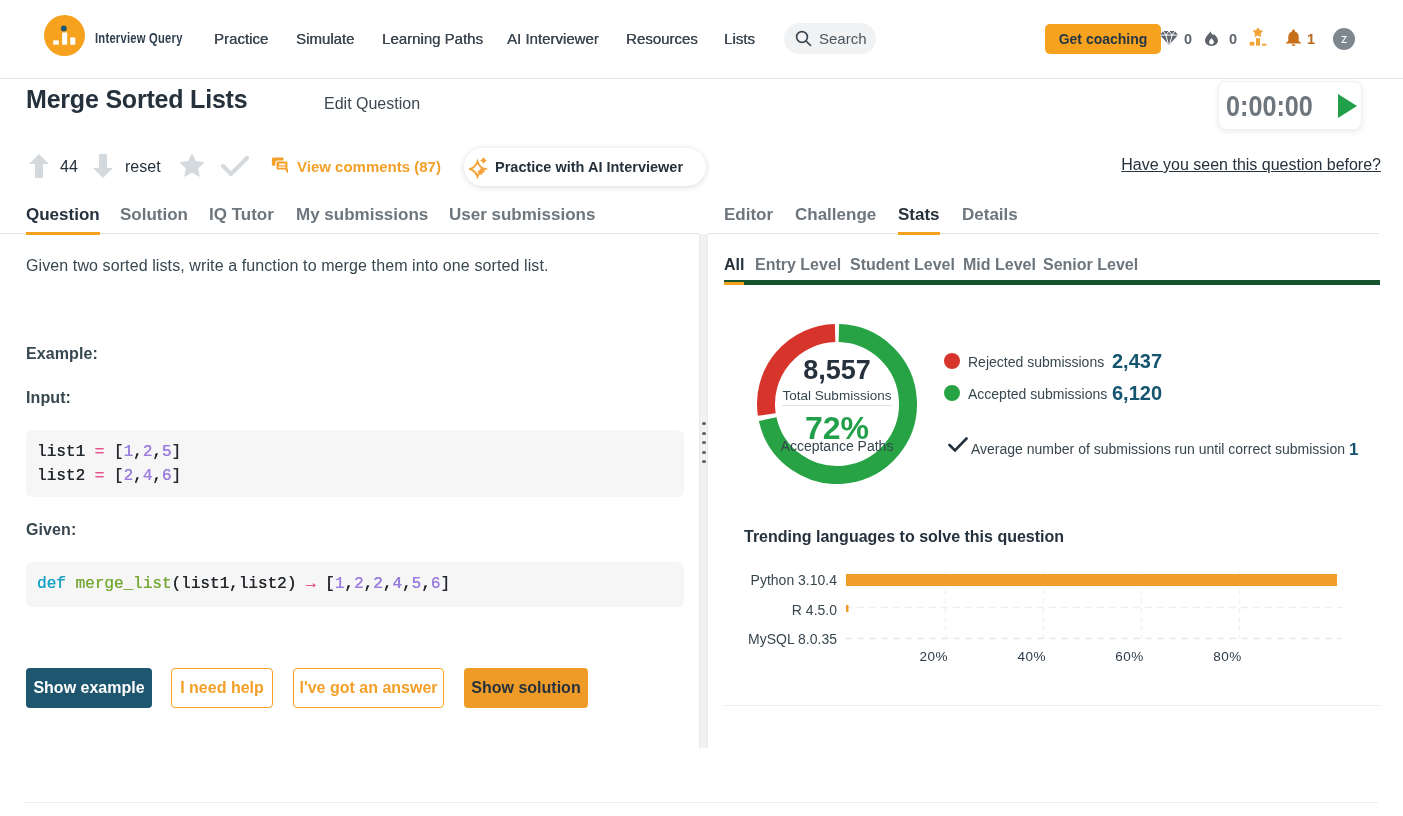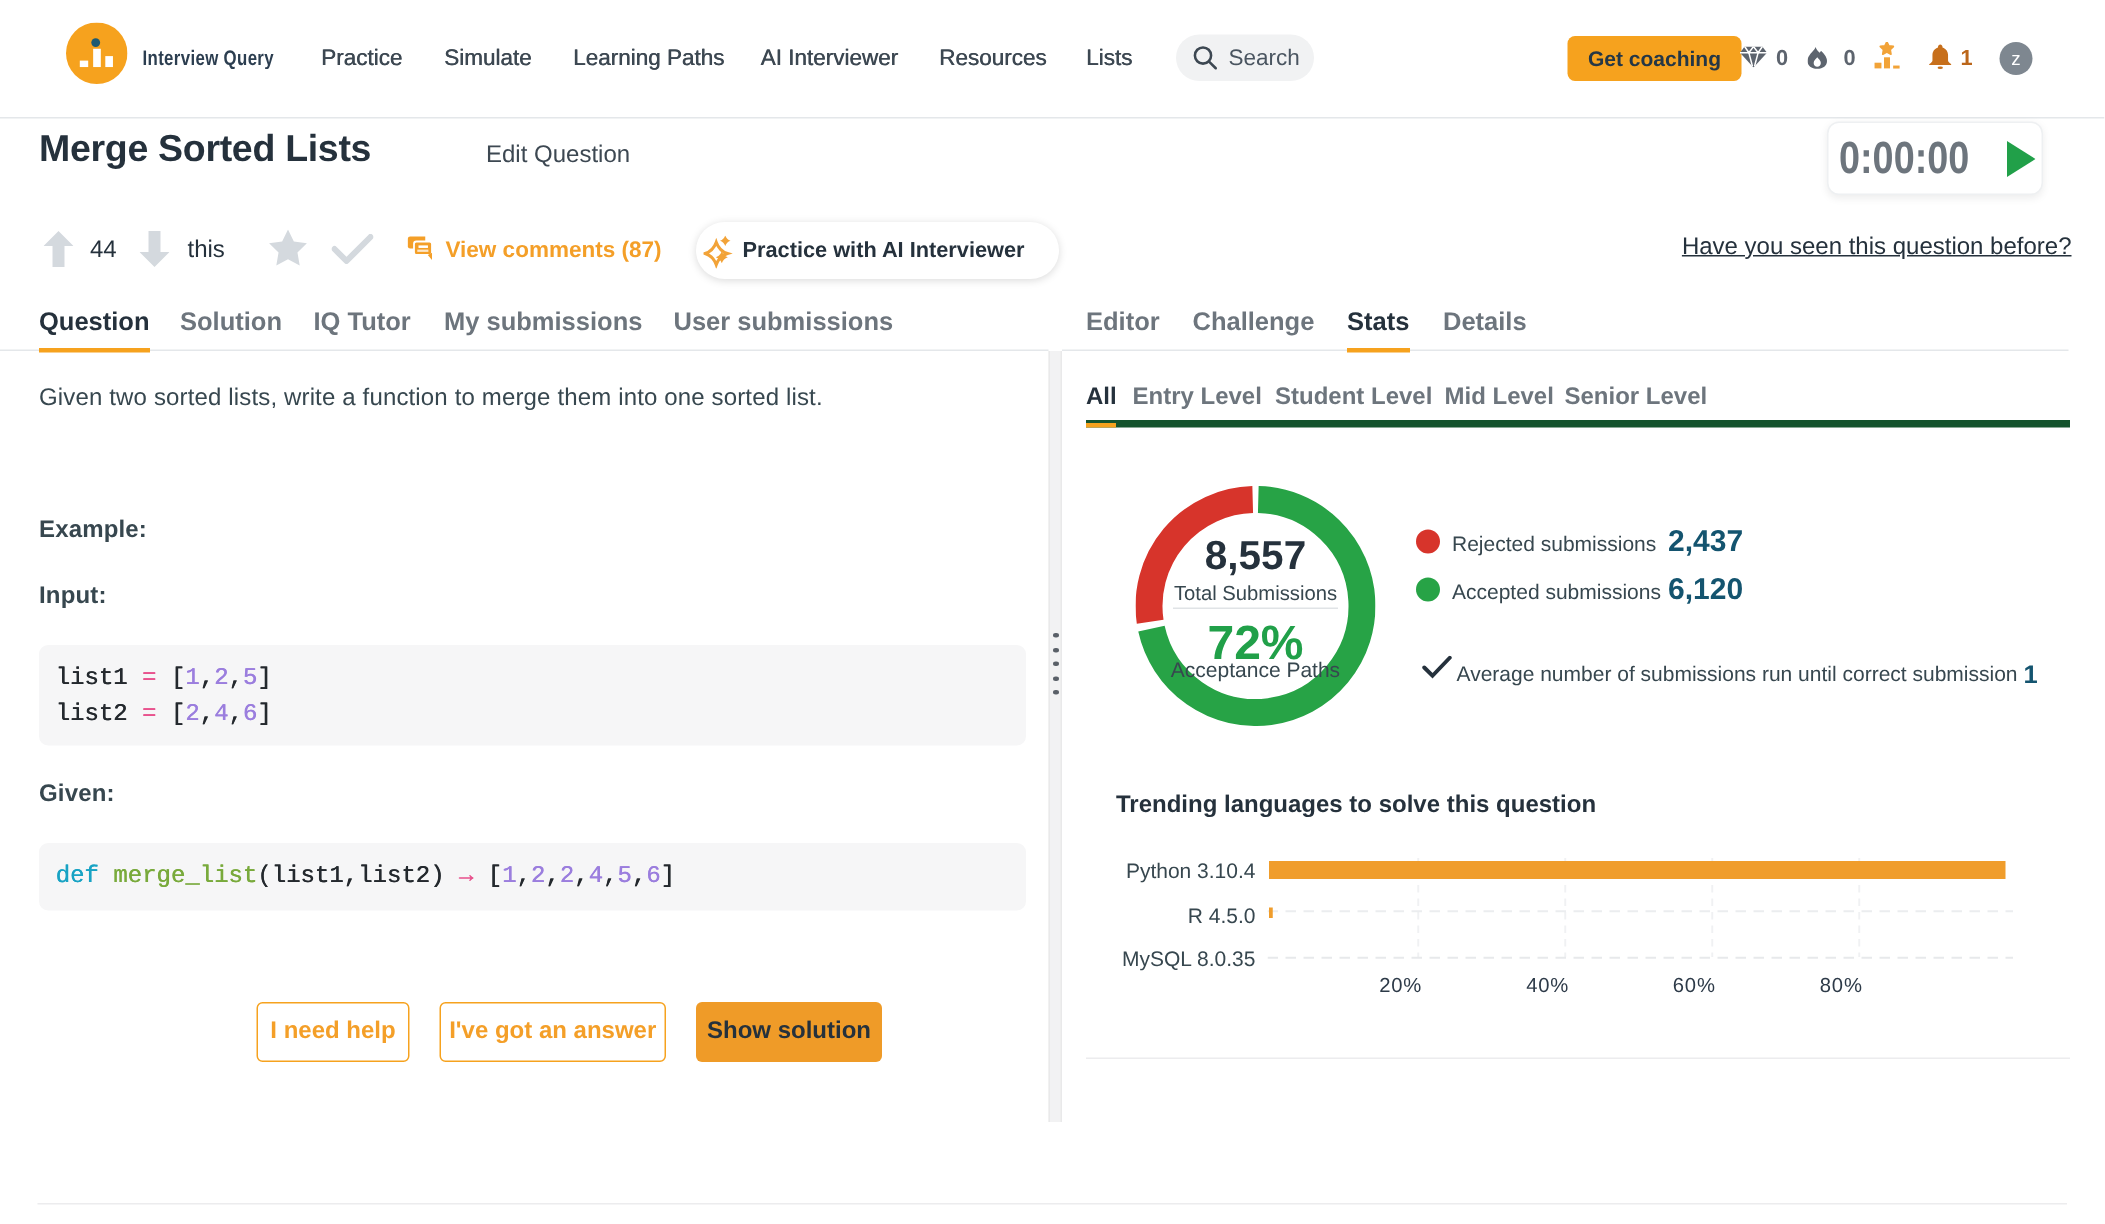--- a/index.html
+++ b/index.html
@@ -150,21 +150,21 @@
 <div class="haveseen">Have you seen this question before?</div>
 
 <div class="vote">
   <svg style="position:absolute;left:29px;top:2px;" width="20" height="24" viewBox="0 0 20 24">
     <path d="M10 0 L20 10 L14 10 L14 24 L6 24 L6 10 L0 10 Z" fill="#d4d9de"></path>
   </svg>
   <div class="vnum" style="left:60px;">44</div>
   <svg style="position:absolute;left:93px;top:2px;" width="20" height="24" viewBox="0 0 20 24">
     <path d="M10 24 L0 14 L6 14 L6 0 L14 0 L14 14 L20 14 Z" fill="#d4d9de"></path>
   </svg>
-  <div class="vnum" style="left:125px;">this</div>
+  <div class="vnum" style="left:125px;">reset</div>
   <svg style="position:absolute;left:179px;top:1px;" width="26" height="25" viewBox="0 0 26 25">
     <path d="M13 0 L16.9 8 L25.6 9.2 L19.3 15.3 L20.8 24 L13 19.8 L5.2 24 L6.7 15.3 L0.4 9.2 L9.1 8 Z" fill="#d4d9de"></path>
   </svg>
   <svg style="position:absolute;left:221px;top:4px;" width="28" height="20" viewBox="0 0 28 20">
     <path d="M2 10 L10 18 L26 2" fill="none" stroke="#d4d9de" stroke-width="4" stroke-linecap="round" stroke-linejoin="round"></path>
   </svg>
   <svg style="position:absolute;left:271px;top:4px;" width="18" height="18" viewBox="0 0 18 18">
     <path d="M2.4 1.6 L12.5 1.6 L12.5 9.7 L2.4 9.7 Q0.9 9.7 0.9 8.2 L0.9 3.1 Q0.9 1.6 2.4 1.6 Z" fill="#f49f28"></path>
     <path d="M6.6 5 L15.4 5 Q17 5 17 6.6 L17 12.4 Q17 14 15.4 14 L17 17.2 L17 14 L6.6 14 Q5 14 5 12.4 L5 6.6 Q5 5 6.6 5 Z" fill="#f49f28" stroke="#fff" stroke-width="1.2"></path>
     <path d="M14.2 14 L17 17.4 L17 12.5 Z" fill="#f49f28"></path>
@@ -200,20 +200,21 @@
   <p style="position:absolute;left:26px;top:114px;font-weight:bold;">Example:</p>
   <p style="position:absolute;left:26px;top:158px;font-weight:bold;">Input:</p>
   <div class="codeblock" style="top:199px;height:67px;padding:10px 11px;line-height:24px;">
 <div>list1 <span style="color:#e8538e;">=</span> [<span style="color:#9b7ede;">1</span>,<span style="color:#9b7ede;">2</span>,<span style="color:#9b7ede;">5</span>]</div>
 <div>list2 <span style="color:#e8538e;">=</span> [<span style="color:#9b7ede;">2</span>,<span style="color:#9b7ede;">4</span>,<span style="color:#9b7ede;">6</span>]</div>
   </div>
   <p style="position:absolute;left:26px;top:290px;font-weight:bold;">Given:</p>
   <div class="codeblock" style="top:331px;height:45px;padding:10px 11px;line-height:24px;">
 <span style="color:#18a3c4;">def</span> <span style="color:#79aa3c;">merge_list</span>(list1,list2) <span style="color:#e8538e;font-weight:bold;">→</span> [<span style="color:#9b7ede;">1</span>,<span style="color:#9b7ede;">2</span>,<span style="color:#9b7ede;">2</span>,<span style="color:#9b7ede;">4</span>,<span style="color:#9b7ede;">5</span>,<span style="color:#9b7ede;">6</span>]
   </div>
+  <div class="btn" style="left:26px;width:126px;background:#1d566e;color:#fff;line-height:40px;">Show example</div>
   <div class="btn" style="left:171px;width:102px;background:#fff;border:1px solid #f6a21e;color:#f49f28;line-height:38px;">I need help</div>
   <div class="btn" style="left:293px;width:151px;background:#fff;border:1px solid #f6a21e;color:#f49f28;line-height:38px;">I've got an answer</div>
   <div class="btn" style="left:464px;width:124px;background:#ef9b28;color:#25313c;line-height:40px;">Show solution</div>
 </div>
 
 <div class="resizer">
   <div class="dots">
       <i></i>
       <i></i>
       <i></i>

